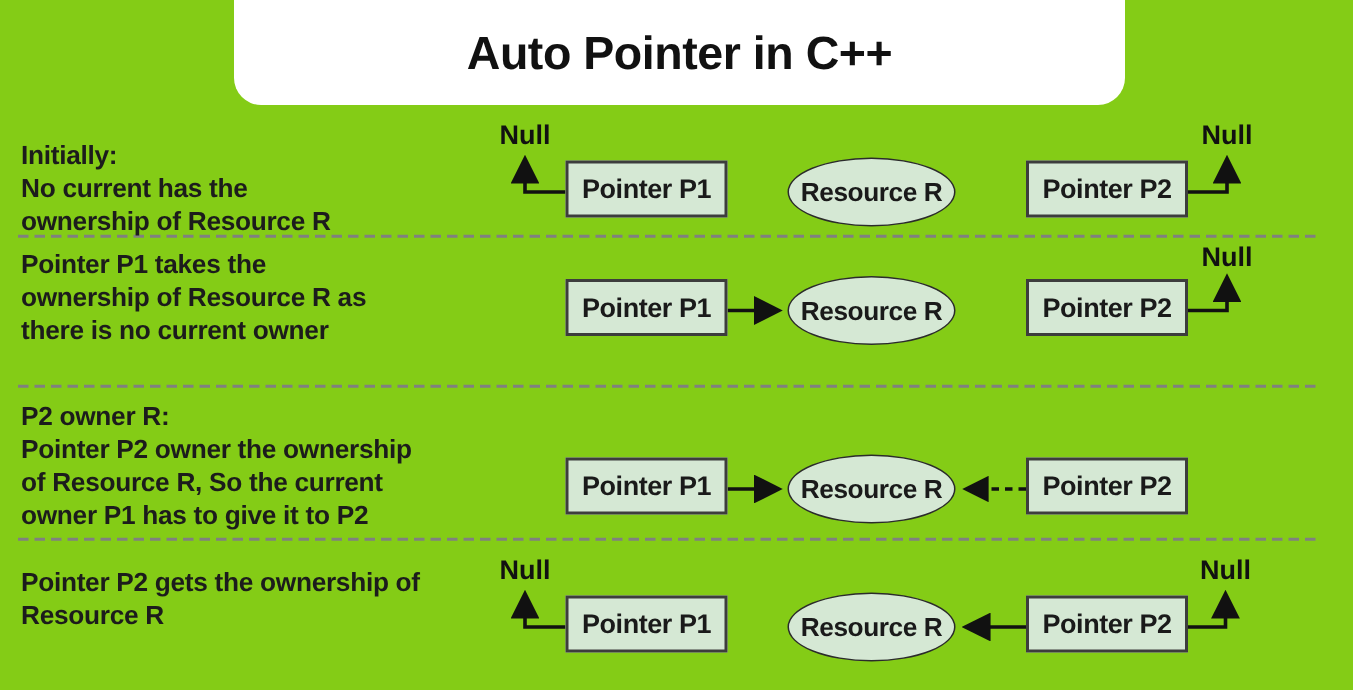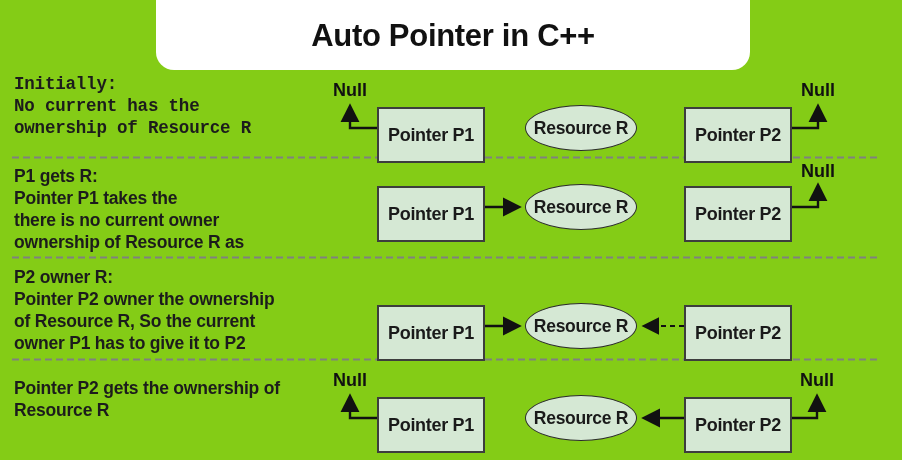--- a/index.html
+++ b/index.html
@@ -34,27 +34,27 @@
   .desc {
     position: absolute;
     left: 14px;
     width: 360px;
     font-size: 17.5px;
     font-weight: 700;
     line-height: 22px;
     letter-spacing: -0.2px;
     color: #1c1c1c;
   }
-  .desc-r1 { top: 73px; font-family: Liberation Mono, monospace; }
+  .desc-r1 { top: 92px; }
   .desc-r2 { top: 165px; }
   .desc-r3 { top: 266px; }
   .desc-r4 { top: 377px; }
   .node-box {
     position: absolute;
-    width: 108px; height: 56px;
+    width: 108px; height: 38px;
     background: #d5e8d4;
     border: 2px solid #3d3d3d;
     display: flex;
     justify-content: center;
     align-items: center;
     font-size: 18px;
     font-weight: 700;
     letter-spacing: -0.3px;
     white-space: nowrap;
     color: #1a1a1a;
@@ -135,24 +135,23 @@
     <div>No current has the</div>
     <div>ownership of Resource R</div>
   </div>
   <span class="null-label" style="left:350px; top:80px;">Null</span>
   <span class="null-label" style="left:818px; top:80px;">Null</span>
   <div class="node-box p1-col row1-box">Pointer P1</div>
   <div class="node-ellipse res-col row1-ell">Resource R</div>
   <div class="node-box p2-col row1-box">Pointer P2</div>
 
   <div class="desc desc-r2">
-    <div>P1 gets R:</div>
     <div>Pointer P1 takes the</div>
+    <div>ownership of Resource R as</div>
     <div>there is no current owner</div>
-    <div>ownership of Resource R as</div>
   </div>
   <span class="null-label" style="left:818px; top:161px;">Null</span>
   <div class="node-box p1-col row2-box">Pointer P1</div>
   <div class="node-ellipse res-col row2-ell">Resource R</div>
   <div class="node-box p2-col row2-box">Pointer P2</div>
 
   <div class="desc desc-r3">
     <div>P2 owner R:</div>
     <div>Pointer P2 owner the ownership</div>
     <div>of Resource R, So the current</div>

